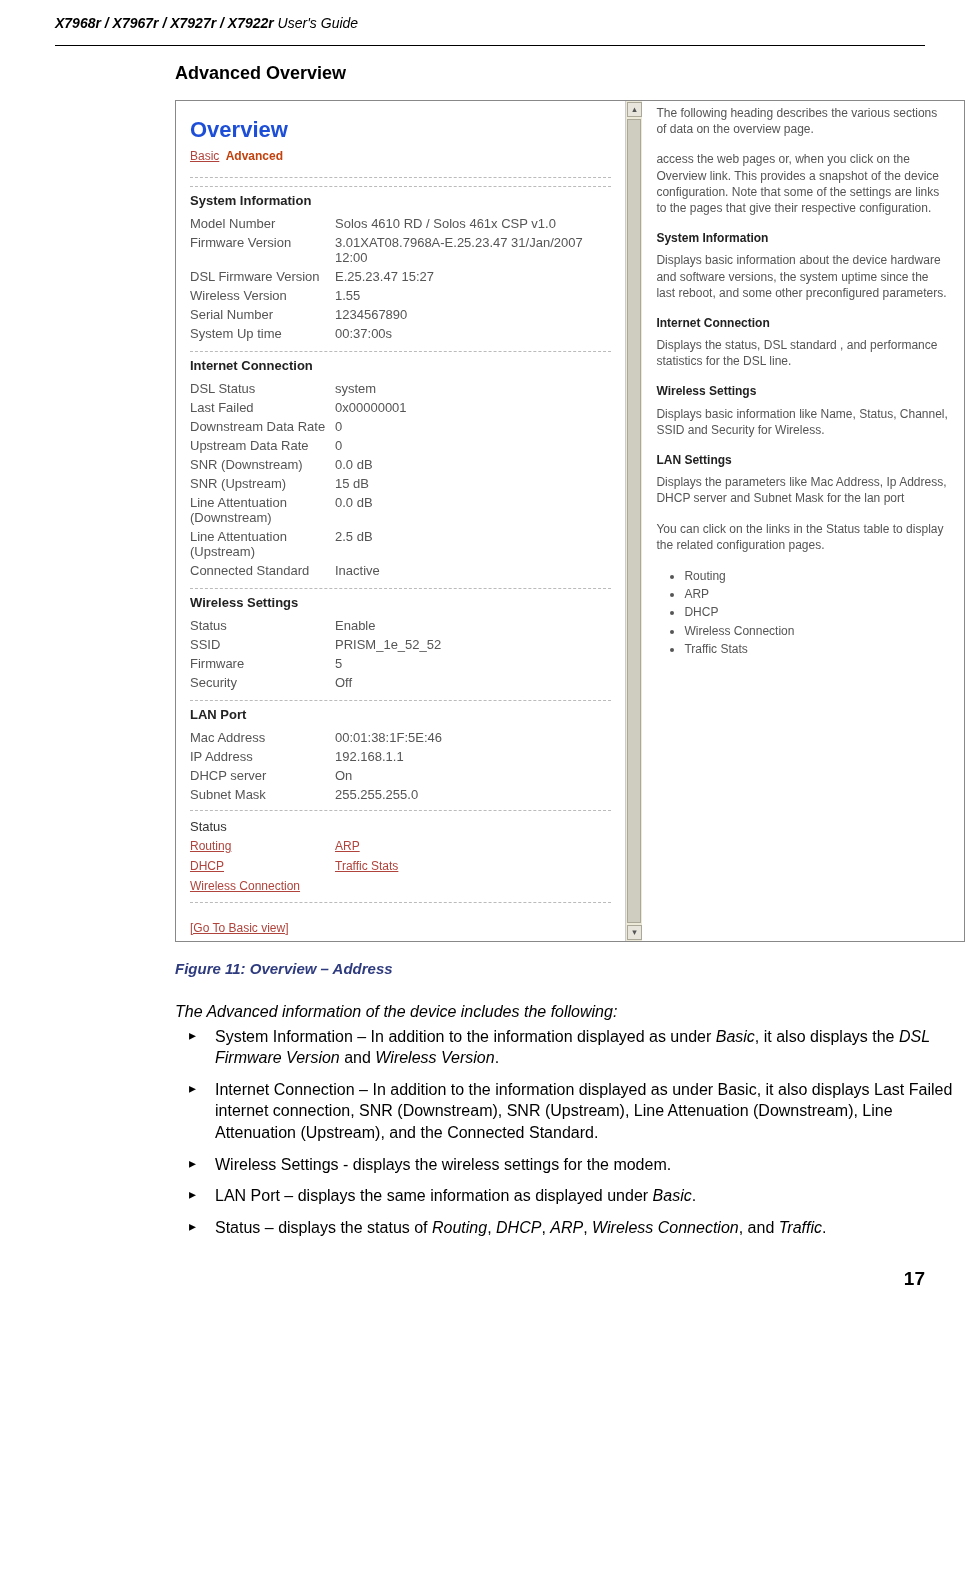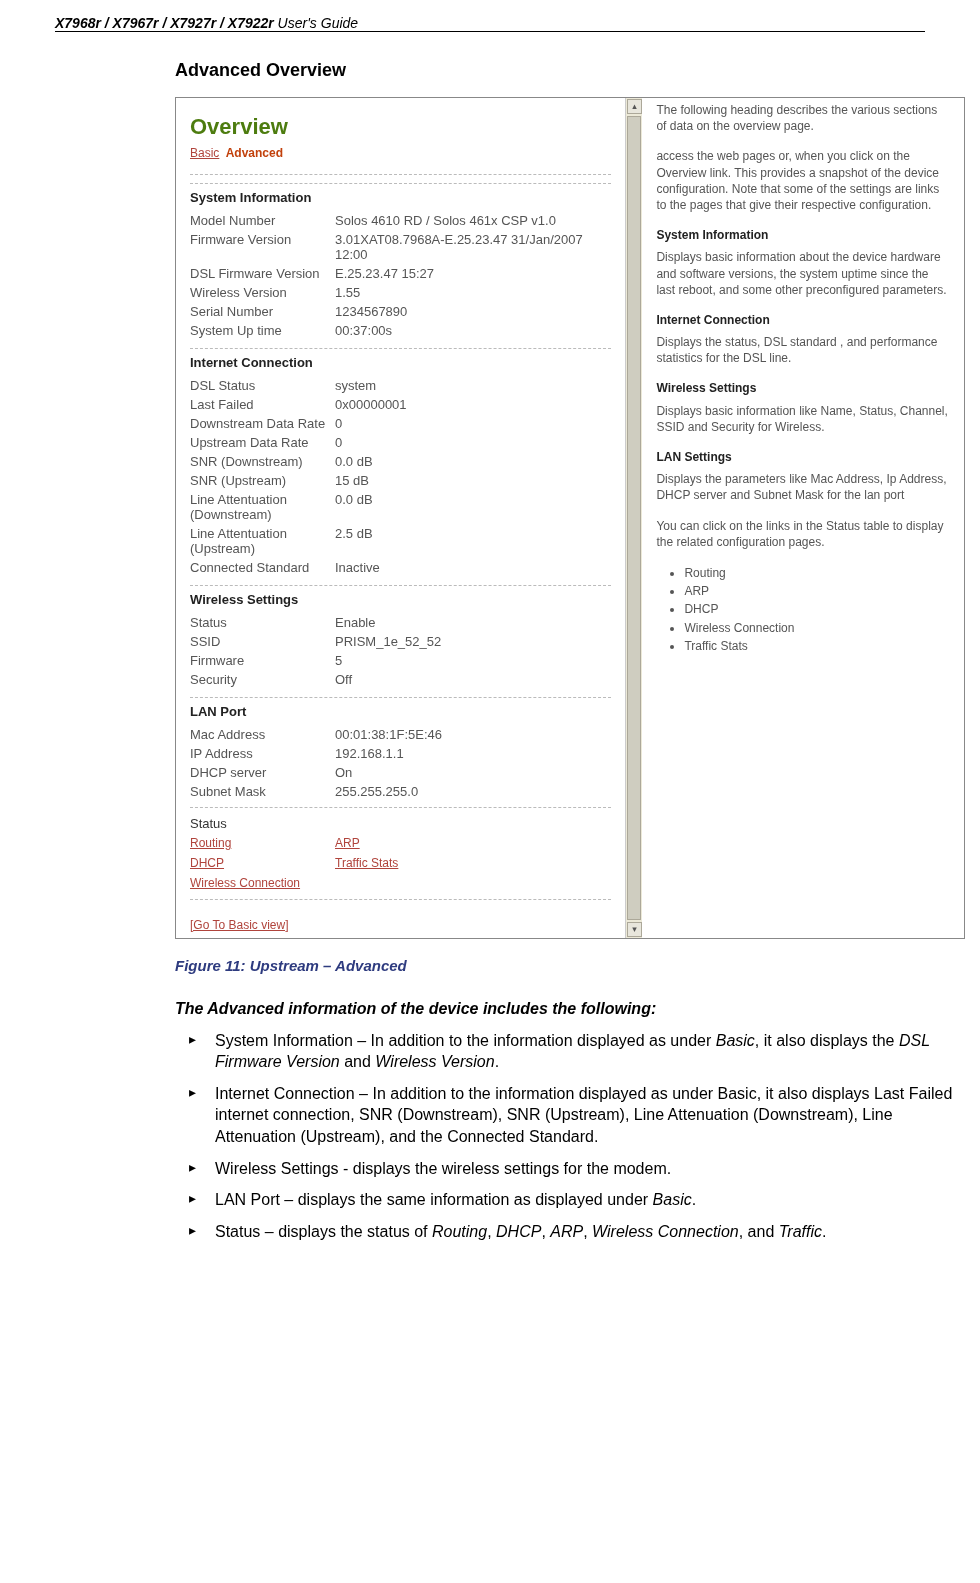--- a/index.html
+++ b/index.html
@@ -10,23 +10,23 @@
     margin: 0 auto;
     color: #000;
   }
   .page {
     padding: 15px 55px 20px 55px;
   }
   .header-bar {
     font-style: italic;
     font-weight: bold;
     font-size: 14px;
-    padding-bottom: 0;
+    padding-bottom: 14px;
     border-bottom: 1px solid #000;
-    margin-bottom: 28px;
+    margin-bottom: 17px;
   }
   .header-bar .normal { font-weight: normal; }
   .section-title {
     font-weight: bold;
     font-size: 18px;
     margin-bottom: 16px;
     margin-left: 120px;
   }
   .screenshot-wrap {
     margin-left: 120px;
@@ -38,21 +38,21 @@
     margin-bottom: 18px;
   }
   .left-pane {
     width: 450px;
     padding: 16px 14px 6px 14px;
     font-family: Verdana, Arial, sans-serif;
     font-size: 12px;
     color: #444;
   }
   .overview-h {
-    color: #4d7c0f;
+    color: #1d4ed8;
     font-size: 22px;
     font-weight: bold;
     margin-bottom: 6px;
   }
   .tabs { margin-bottom: 14px; font-size: 12px; }
   .tab-link { color: #b0443c; text-decoration: underline; margin-right: 3px; }
   .tab-current { color: #c2410c; font-weight: bold; }
   .dash-line { border: none; border-top: 1px dashed #bbb; margin: 6px 0; }
   .sub-h { font-weight: bold; color: #222; font-size: 13px; margin: 6px 0 6px 0; }
   .kv-row { display: flex; padding: 2px 0; font-size: 13px; color: #555; }
@@ -91,21 +91,21 @@
     color: #2e3b7f;
     font-size: 15px;
     margin-bottom: 24px;
   }
   .body-text {
     margin-left: 120px;
     width: 780px;
     font-size: 16px;
     line-height: 1.35;
   }
-  .body-text .lead { font-weight: bold; font-style: italic; margin-bottom: 10px; }
+  .body-text .lead { font-weight: normal; font-style: italic; margin-bottom: 3px; }
   .body-text ul { list-style: none; }
   .body-text li { position: relative; padding-left: 40px; margin-bottom: 10px; }
   .body-text li::before { content: "▸"; position: absolute; left: 14px; top: 0; font-size: 14px; }
   .em { font-style: italic; }
   .page-num { text-align: right; font-weight: bold; font-size: 19px; margin-top: 30px; }
   .sub-h.dash-top { border-top: 1px dashed #bbb; padding-top: 6px; margin-top: 8px; }
 </style>
 </head>
 <body>
 
@@ -274,32 +274,33 @@
       <ul>
         <li>Routing</li>
         <li>ARP</li>
         <li>DHCP</li>
         <li>Wireless Connection</li>
         <li>Traffic Stats</li>
       </ul>
     </div>
   </div>
 
-  <div class="figure-caption">Figure 11: Upstream – Advanced</div>
+  <div class="figure-caption">Figure 11: Overview – Address</div>
 
   <div class="body-text">
     <div class="lead">The Advanced information of the device includes the following:</div>
     <ul>
       <li>
         <span>System Information – In addition to the information displayed as under </span><span class="em">Basic</span><span>, it also displays the </span><span class="em">DSL Firmware Version</span><span> and </span><span class="em">Wireless Version</span><span>.</span>
       </li>
       <li>Internet Connection – In addition to the information displayed as under Basic, it also displays Last Failed internet connection, SNR (Downstream), SNR (Upstream), Line Attenuation (Downstream), Line Attenuation (Upstream), and the Connected Standard.</li>
       <li>Wireless Settings - displays the wireless settings for the modem.</li>
       <li>
         <span>LAN Port – displays the same information as displayed under </span><span class="em">Basic</span><span>.</span>
       </li>
       <li>
         <span>Status – displays the status of </span><span class="em">Routing</span><span>, </span><span class="em">DHCP</span><span>, </span><span class="em">ARP</span><span>, </span><span class="em">Wireless Connection</span><span>, and </span><span class="em">Traffic</span><span>.</span>
       </li>
     </ul>
   </div>
 
+  <div class="page-num">17</div>
 </div>
 
 </body></html>

